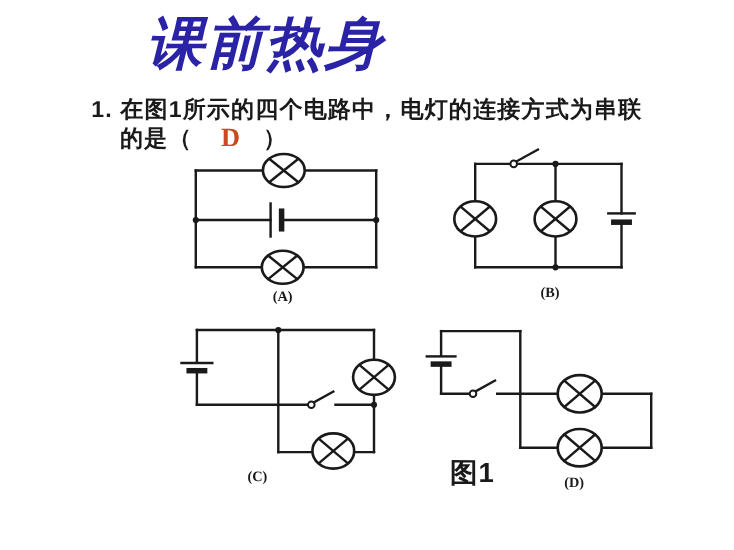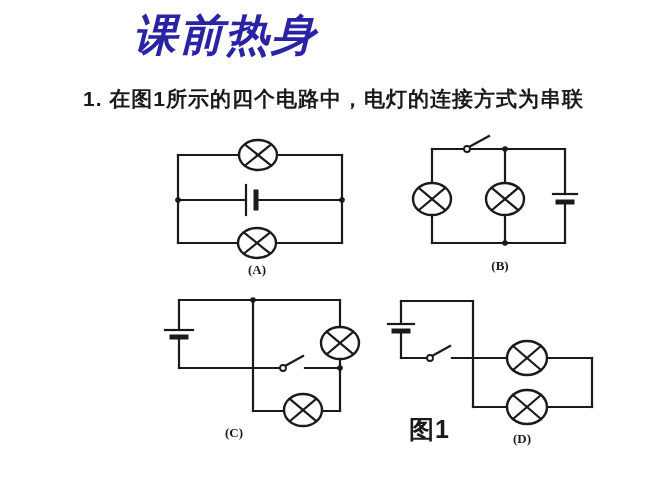--- a/index.html
+++ b/index.html
@@ -8,21 +8,21 @@
     background:#ffffff;
     font-family:"Liberation Sans", sans-serif;
     color:#111;
   }
   .slide { position:absolute; inset:0; }
 
   .title {
     position:absolute; left:133px; top:12px;
     font-family:"Liberation Serif", serif;
     font-style:italic; font-weight:bold;
-    font-size:44px; line-height:1.1; letter-spacing:2px;
+    font-size:52px; line-height:1.1; letter-spacing:2px;
     color:var(--title-blue,#2a23a5);
     white-space:nowrap;
   }
 
   .q-line1 {
     position:absolute; left:83px; top:85px;
     font-size:21px; font-weight:bold; letter-spacing:1px;
     color:var(--ink,#141414); white-space:nowrap;
   }
   .q-line2 {
@@ -60,20 +60,21 @@
 </style>
 </head>
 <body style="--title-blue: #2a23a5; --answer-orange: #c84a1e; --ink: #1a1a1a;">
 
 <div class="slide">
 
   <div class="title">课前热身</div>
 
   <div class="q-line1">1. 在图1所示的四个电路中，电灯的连接方式为串联</div>
 
+  <div class="q-line2"><span>的是（</span><span class="answer">D</span><span>）</span></div>
 
   <svg class="circuit" style="left:165px;top:135px" width="190" height="145">
     <g>
       <line x1="13" y1="20" x2="177" y2="20"></line>
       <line x1="13" y1="20" x2="13" y2="108"></line>
       <line x1="177" y1="20" x2="177" y2="108"></line>
       <line x1="13" y1="108" x2="177" y2="108"></line>
       <line x1="13" y1="65" x2="81" y2="65"></line>
       <line x1="91" y1="65" x2="177" y2="65"></line>
     </g>

